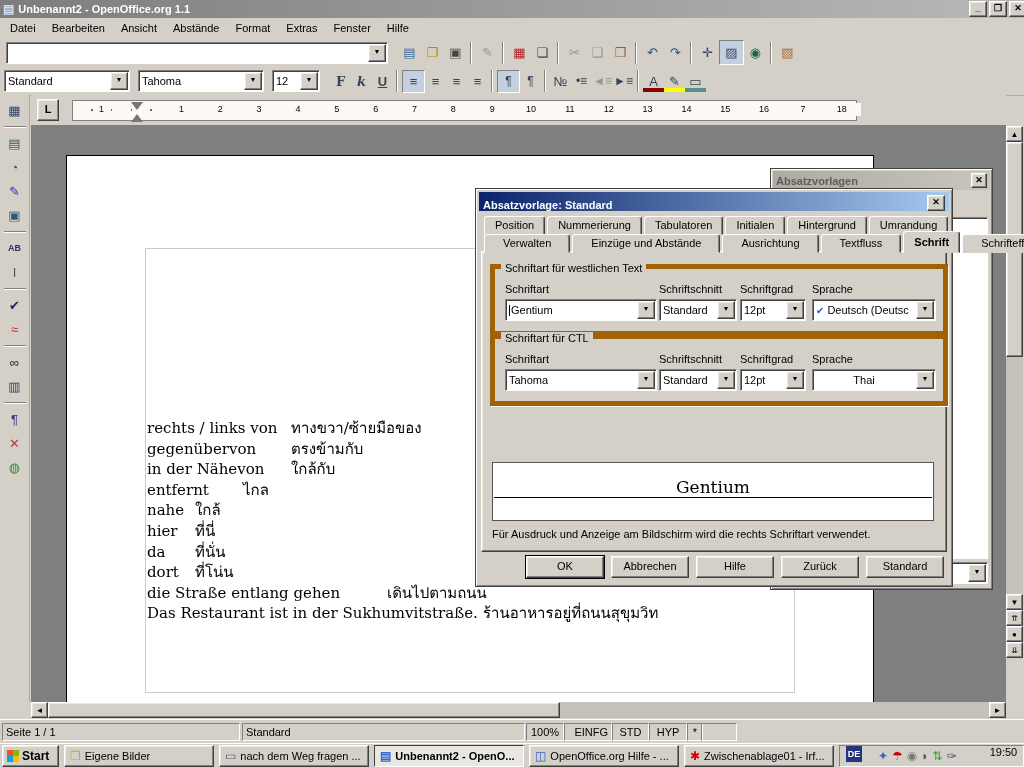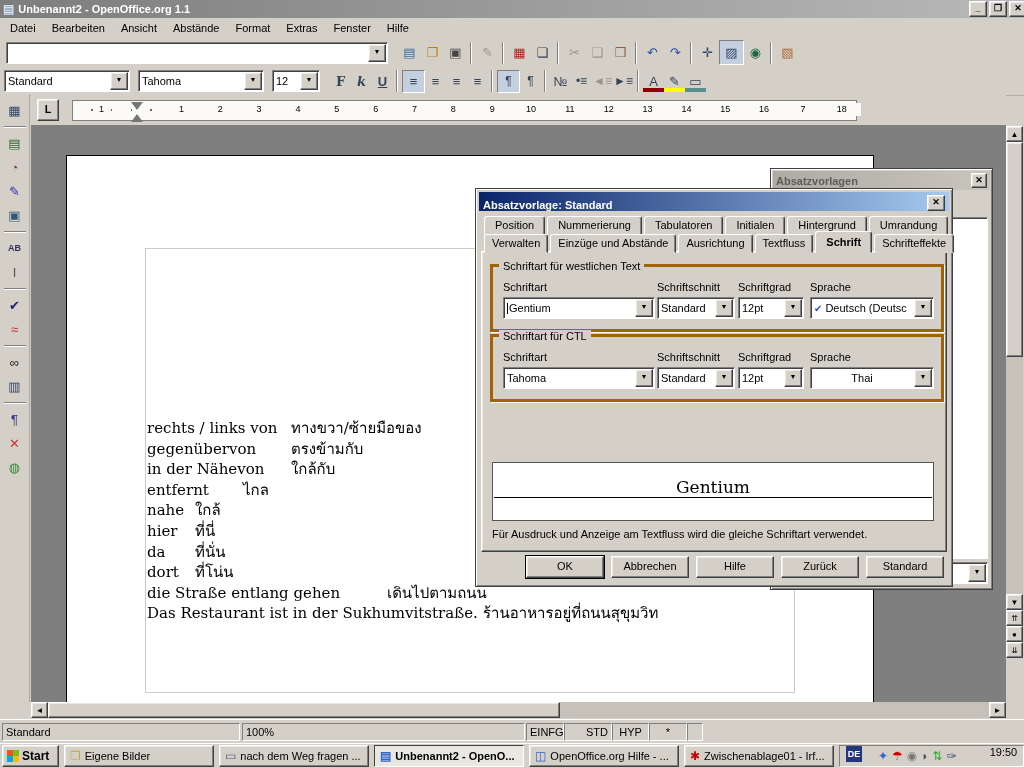--- a/index.html
+++ b/index.html
@@ -99,26 +99,26 @@
   .dtitle{position:absolute;left:3px;top:3px;right:3px;height:19px;
           background:linear-gradient(90deg,#0a246a,#a6caf0);color:#fff;font-weight:bold;
           display:flex;align-items:flex-end;padding:0 4px}
   .dtitle .wbtn{margin-left:auto;width:16px;height:14px}
   .tabs{position:absolute;display:flex;gap:2px;left:8px}
   .tabs-back{top:27px}
   .tabs-front{top:45px;z-index:2}
   .tab{height:17px;line-height:17px;padding:0 10px;background:#d4d0c8;border:1px solid;
        border-color:#fff #404040 transparent #fff;border-radius:3px 3px 0 0;
        box-shadow:inset -1px 0 0 #808080;flex:none}
-  .tabs-front .tab{padding:0 7px}
+  .tabs-front .tab{padding:0 18px}
   .tab.active{font-weight:bold;height:20px;line-height:20px;margin-top:-3px;padding:0 10px;z-index:3}
   .dpanel{position:absolute;left:5px;top:62px;right:5px;bottom:34px;background:#d4d0c8;
           border:1px solid;border-color:#fff #404040 #404040 #fff;
           box-shadow:inset -1px -1px 0 #808080,inset 1px 1px 0 #ece9e2}
-  .group{position:absolute;left:8px;width:448px;height:62px;border:3px solid #a16207;
+  .group{position:absolute;left:8px;width:448px;height:62px;border:5px solid #a16207;
          box-shadow:1px 1px 0 #fff}
   #grp-west{top:12px}
   #grp-ctl{top:82px}
   .legend{position:absolute;top:-7px;left:6px;background:#d4d0c8;padding:0 4px}
   .flabel{position:absolute;top:14px}
   .fcombo{position:absolute;top:30px;height:20px}
   .c1{left:10px;width:150px}.c2{left:164px;width:76px}.c3{left:245px;width:64px}.c4{left:317px;width:122px}
   .caret{display:inline-block;width:1px;height:11px;background:#000;margin-right:1px;vertical-align:-2px}
   .abc-icon{color:#2b4fd0;font-size:10px;margin-right:3px}
   #preview{position:absolute;left:10px;top:210px;width:440px;height:57px;background:#fff;border:1px solid #555}
@@ -440,21 +440,21 @@
         <span class="combo fcombo c4" data-name="ctl-language-combo">
           <span class="combo-val center">Thai</span>
           <span class="combo-btn raised" data-name="ctl-language-dropdown-icon">▼</span>
         </span>
       </div>
 
       <div id="preview" data-name="font-preview">
         <div class="pv-line" data-name="preview-baseline"></div>
         <div class="pv-text"><span style="background:#fff;padding:0 3px" data-name="preview-text">Gentium</span></div>
       </div>
-      <div id="hint" data-name="hint-text">Für Ausdruck und Anzeige am Textfluss wird die gleiche Schriftart verwendet.</div>
+      <div id="hint" data-name="hint-text">Für Ausdruck und Anzeige am Bildschirm wird die rechts Schriftart verwendet.</div>
     </div>
 
     <div class="dbtns" data-name="dialog-buttons">
 
     <span class="btn raised default" data-name="ok-button">OK</span>
         <span class="btn raised" data-name="cancel-button">Abbrechen</span>
         <span class="btn raised" data-name="help-button">Hilfe</span>
         <span class="btn raised" data-name="back-button">Zurück</span>
         <span class="btn raised" data-name="standard-button">Standard</span>
       </div>
@@ -474,20 +474,21 @@
   <div id="hscroll" data-name="horizontal-scrollbar">
     <span class="sbtn raised" data-name="scroll-left-button">◄</span>
     <div class="raised" id="hthumb" data-name="horizontal-scroll-thumb"></div>
     <div id="hspace" data-name="horizontal-scroll-track"></div>
     <span class="sbtn raised" data-name="scroll-right-button">►</span>
   </div>
   <div id="corner" data-name="scrollbar-corner"></div>
 
   <div class="statusbar" data-name="statusbar">
 
+  <span class="sfield" data-name="status-field">Seite 1 / 1</span>
       <span class="sfield" data-name="status-field">Standard</span>
       <span class="sfield" data-name="status-field">100%</span>
       <span class="sfield" data-name="status-field">EINFG</span>
       <span class="sfield" data-name="status-field">STD</span>
       <span class="sfield" data-name="status-field">HYP</span>
       <span class="sfield" data-name="status-field">*</span>
       <span class="sfield" data-name="status-field"></span>
     </div>
 
   <div class="taskbar" data-name="taskbar">

